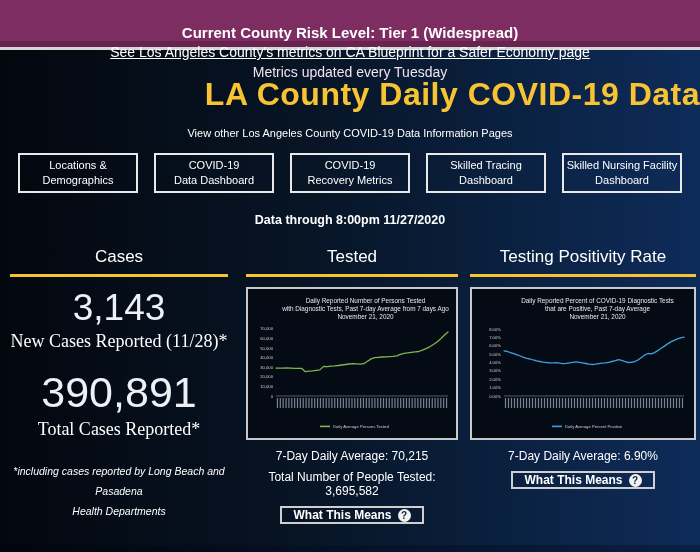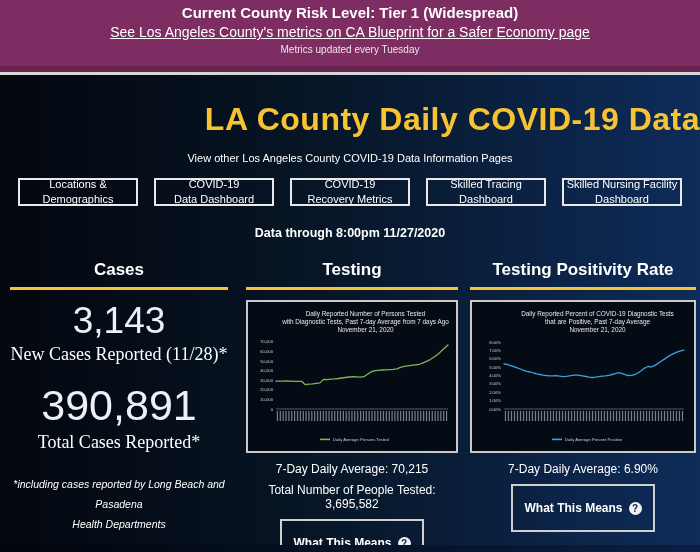--- a/index.html
+++ b/index.html
@@ -1,67 +1,67 @@
 <!DOCTYPE html>
 <html><head>
 <meta charset="utf-8">
 <style>
   * { margin:0; padding:0; box-sizing:border-box; }
   body { font-family:"Liberation Sans", sans-serif; background:#222; }
   .page { width:700px; height:552px; position:relative; overflow:hidden;
           background:linear-gradient(90deg,#03070e 0%, #071526 45%, #0e2c5a 100%); }
 
   
-  .banner { height:72px; text-align:center; padding-top:4px;
+  .banner { height:47px; text-align:center; padding-top:24px;
             box-shadow:inset 0 -6px 0 rgba(0,0,0,0.18); }
   .banner-title { color:#fff; font-weight:bold; font-size:15px; }
   .banner-link { display:inline-block; margin-top:3px; color:#fff; font-size:14px;
                  text-decoration:underline; cursor:pointer; }
-  .banner-note { margin-top:3px; color:#f2e3ee; font-size:10px; }
+  .banner-note { margin-top:3px; color:#f2e3ee; font-size:14px; }
   .banner-sep { height:3px; background:#d6d6d6; }
 
   
   .page-title { margin-top:26px; text-align:right; font-size:32px; font-weight:bold;
                 letter-spacing:0.5px; }
   .page-subtitle { margin-top:14px; text-align:center; color:#fff; font-size:11px; }
 
   
   .nav-row { margin-top:14px; display:flex; justify-content:center; gap:16px; }
-  .nav-btn { min-width:120px; height:28px; border:2px solid #e9e9e9; background:transparent;
+  .nav-btn { min-width:120px; height:40px; border:2px solid #e9e9e9; background:transparent;
              color:#fff; font-size:11px; line-height:1.4; text-align:center;
              display:flex; flex-direction:column; justify-content:center; cursor:pointer;
              font-family:"Liberation Sans", sans-serif; }
 
   .data-through { margin-top:20px; text-align:center; color:#fff; font-size:12.5px; font-weight:bold; }
 
   
   .cols { margin-top:20px; display:flex; align-items:flex-start; }
   .col-cases   { margin-left:10px; width:218px; text-align:center; }
   .col-testing { margin-left:18px; width:212px; text-align:center; }
   .col-posrate { margin-left:12px; width:226px; text-align:center; }
-  .col-heading { color:#fff; font-size:17px; font-weight:bold; }
+  .col-heading { color:#fff; font-size:17px; font-weight:normal; }
   .gold-rule { height:3px; margin-top:7px; }
 
   
   .big-num { color:#edf1f7; font-weight:400; }
   .num-new   { margin-top:10px; font-size:37px; }
   .num-total { margin-top:16px; font-size:43px; }
   .num-label { margin-top:2px; color:#fff; font-size:18px;font-family:Liberation Serif, serif; }
   .footnote { margin-top:22px; color:#fff; font-size:10.5px; font-style:italic; line-height:1.9; }
 
   
   .chart-box { margin-top:10px; border:2px solid #c9c9c9; background:#050b15; padding:1px; }
   .chart-box svg { display:block; }
 
   .stat-line { margin-top:7px; color:#fff; font-size:12px; }
   .stat-line.first { margin-top:9px; }
 
   .wtm-btn { margin-top:8px; display:inline-flex; align-items:center; gap:6px;
              border:2px solid #cfcfcf; background:transparent; color:#fff;
-             font-size:12px; font-weight:bold; padding:15px 11px; cursor:pointer;
+             font-size:12px; font-weight:bold; padding:0 11px; cursor:pointer;
              font-family:"Liberation Sans", sans-serif; }
   .q-icon { display:inline-flex; width:13px; height:13px; border-radius:50%;
             background:#f2f2f2; color:#0b2247; font-size:10px; font-weight:bold;
             align-items:center; justify-content:center; }
 
   .bottom-strip { position:absolute; left:0; bottom:0; width:100%; height:7px;
                   background:linear-gradient(90deg,#01040a, #0a1f42); }
 </style>
 </head>
 <body>
@@ -112,21 +112,21 @@
       <div class="num-label">New Cases Reported (11/28)*</div>
       <div class="big-num num-total">390,891</div>
       <div class="num-label">Total Cases Reported*</div>
       <div class="footnote">
         <div>*including cases reported by Long Beach and Pasadena</div>
         <div>Health Departments</div>
       </div>
     </div>
 
     <div class="col-testing">
-      <div class="col-heading">Testing</div>
+      <div class="col-heading">Tested</div>
       <div class="gold-rule" style="background:#F8C332;"></div>
       <div class="chart-box">
         <svg width="206" height="147" style="background: rgb(5, 11, 21);">
             <text x="116.5" y="13" text-anchor="middle" font-size="6.4" fill="#e9e9e9" font-family="Liberation Sans, sans-serif">Daily Reported Number of Persons Tested</text>
             <text x="116.5" y="21" text-anchor="middle" font-size="6.4" fill="#e9e9e9" font-family="Liberation Sans, sans-serif">with Diagnostic Tests, Past 7-day Average from 7 days Ago</text>
             <text x="116.5" y="29" text-anchor="middle" font-size="6.4" fill="#e9e9e9" font-family="Liberation Sans, sans-serif">November 21, 2020</text>
             <text x="24" y="40.4" text-anchor="end" font-size="4.2" fill="#cfcfcf" font-family="Liberation Sans, sans-serif">70,000</text>
             <text x="24" y="50" text-anchor="end" font-size="4.2" fill="#cfcfcf" font-family="Liberation Sans, sans-serif">60,000</text>
             <text x="24" y="59.6" text-anchor="end" font-size="4.2" fill="#cfcfcf" font-family="Liberation Sans, sans-serif">50,000</text>
             <text x="24" y="69.19999999999999" text-anchor="end" font-size="4.2" fill="#cfcfcf" font-family="Liberation Sans, sans-serif">40,000</text>

